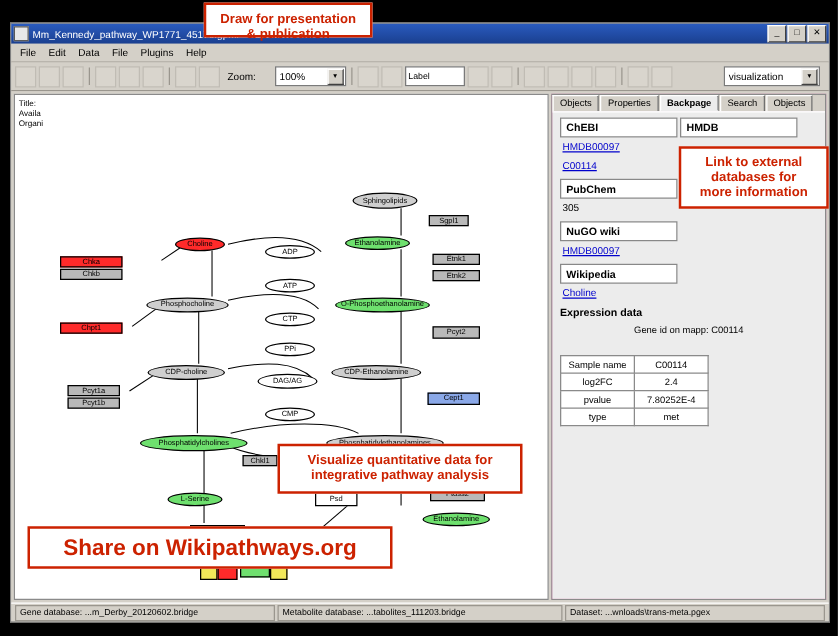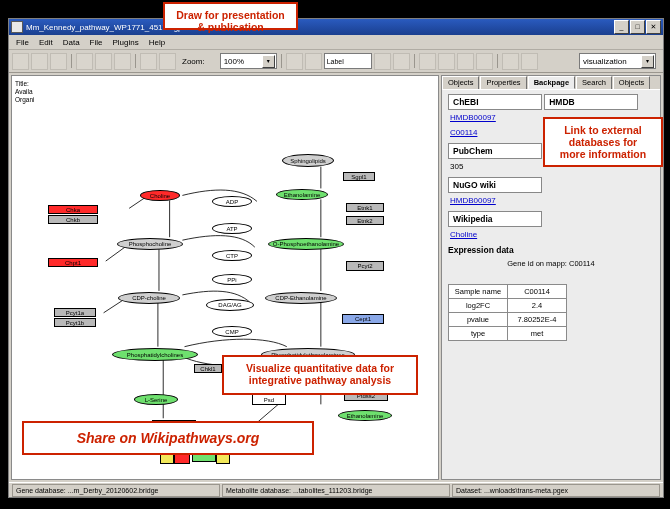--- a/index.html
+++ b/index.html
@@ -60,21 +60,21 @@
   .gene{border:1px solid #000;background:#b9b9b9;}
   .green{background:#6ee06e;}
   .red{background:#ff2a2a;}
   .blue{background:#8aa8e8;}
   .yellow{background:#f2e85a;}
   .metab{background:#cfcfcf;border:1px solid #000;}
   svg.lines{position:absolute;left:0;top:0;width:100%;height:100%;pointer-events:none;}
 
   
   .callout{position:absolute;background:#fff;border:2px solid #cc2200;color:#cc2200;font-weight:bold;text-align:center;font-size:10.5px;line-height:12px;padding:5px 6px;box-sizing:border-box;}
-  .callout.big{font-size:14px;line-height:16px;font-style:italic;}
+  .callout.big{font-size:18px;line-height:16px;}
 </style>
 </head>
 <body>
 
 <div id="app">
 
   <div class="win">
 
     <div class="titlebar">
       <div class="tb-icon"></div>

